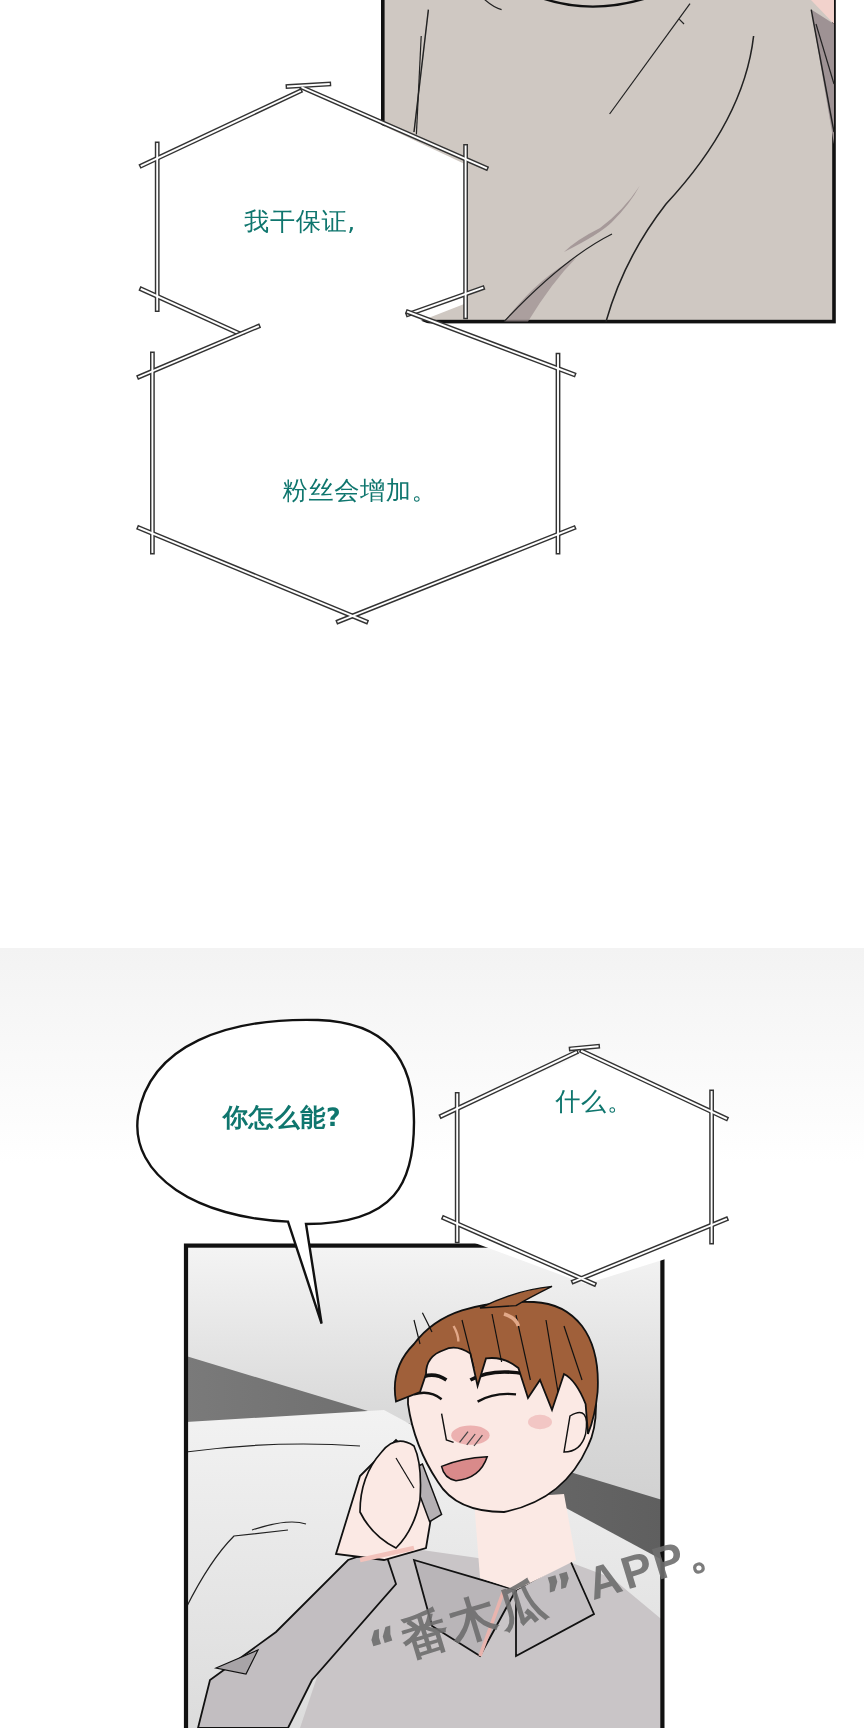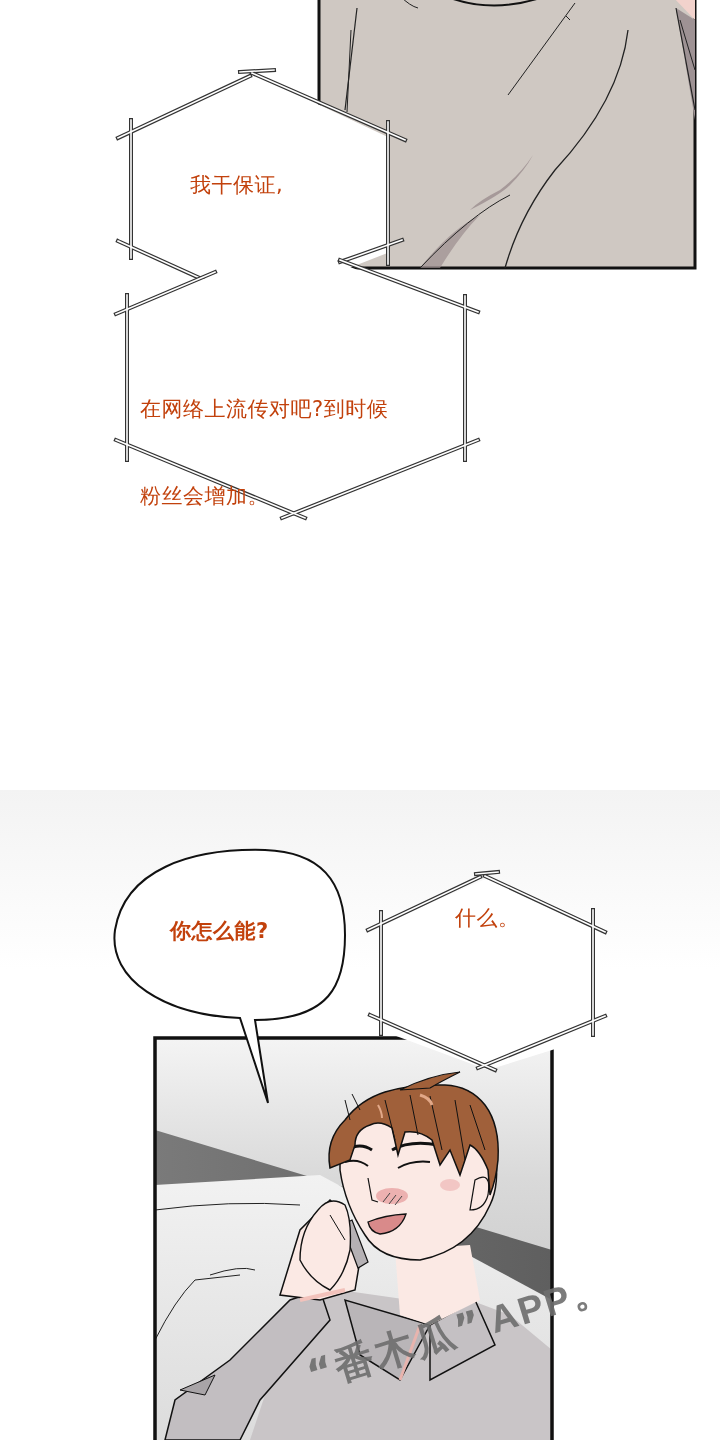--- a/index.html
+++ b/index.html
@@ -19,22 +19,22 @@
       left: 0; top: 0;
       width: 720px; height: 1440px;
     }
     .layer {
       position: absolute;
       left: 0; top: 0;
       width: 720px; height: 1440px;
     }
     .bubble-text {
       position: absolute;
-      color: #c2410c;
-      text-align: left;
+      color: #0f766e;
+      text-align: center;
       font-size: 21px;
       line-height: 29px;
       letter-spacing: 0.5px;
       white-space: pre;
     }
     .watermark {
       position: absolute;
       left: 300px;
       top: 1350px;
       color: #6e6e6e;
@@ -253,21 +253,20 @@
         <line x1="370" y1="1015" x2="495" y2="1070"></line>
         <line x1="478" y1="1068" x2="605" y2="1016"></line>
         <line x1="476" y1="874" x2="498" y2="872"></line>
       </g>
     </g>
   </svg>
 
   <div class="bubble-text" style="left:190px; top:171px; width:120px;">我干保证,</div>
 
   <div class="bubble-text" style="left:140px; top:337px; width:320px;">
-    <div>在网络上流传对吧?到时候</div>
     <div>粉丝会增加。</div>
   </div>
 
   <div class="bubble-text" style="left:170px; top:917px; width:130px;font-weight:bold;">你怎么能?</div>
 
   <div class="bubble-text" style="left:455px; top:904px; width:80px;">什么。</div>
 
   <div class="watermark">
     <span>“</span><span>番木瓜</span><span>”</span><span class="wm-app">APP。</span>
   </div>

